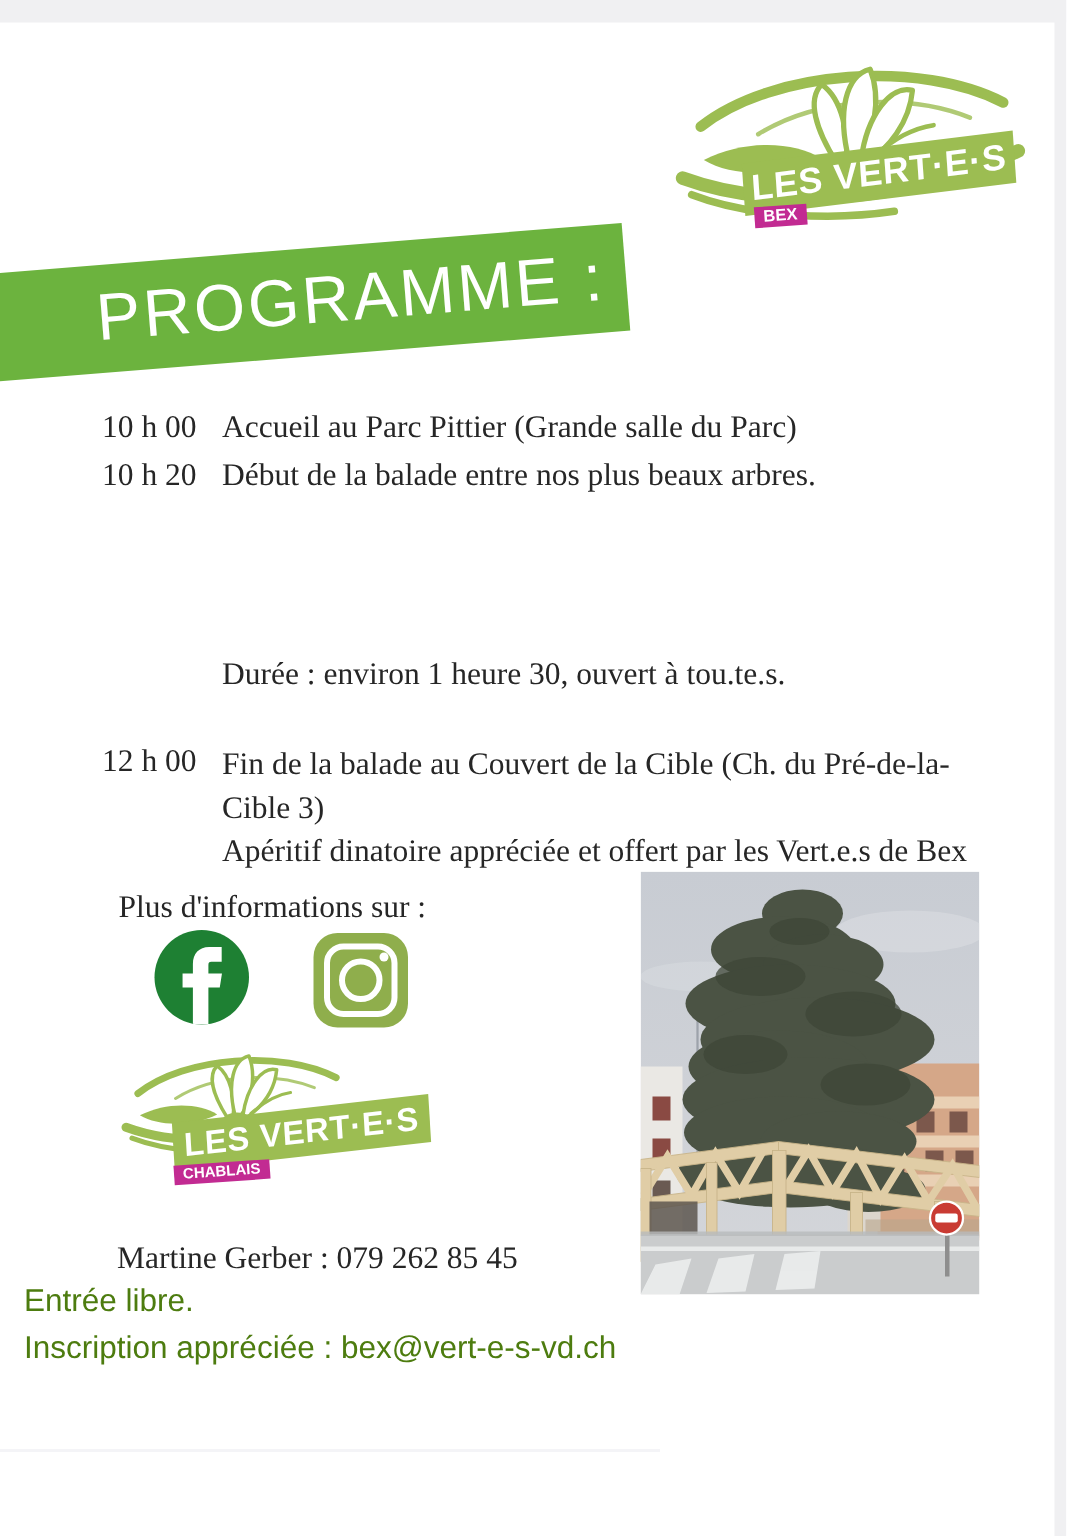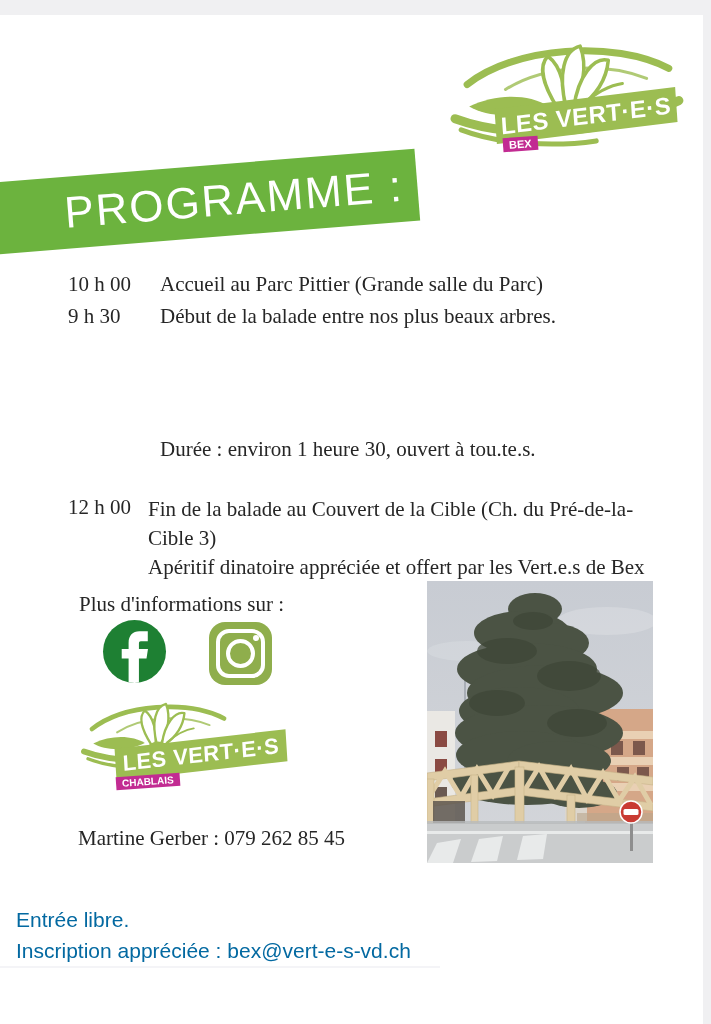--- a/index.html
+++ b/index.html
@@ -30,36 +30,36 @@
   .logo-chablais .logo-banner{left:57px;top:45px;width:172px;height:32px;font-size:22px;line-height:32px;
                letter-spacing:.5px;transform:rotate(-6.5deg) skewX(-3deg);}
   .logo-tag{position:absolute;background:#c22b92;color:#fff;font-family:"Liberation Sans",sans-serif;
             font-weight:700;padding:1px 6px;transform:rotate(-4deg);}
   .logo-bex .logo-tag{left:66px;top:103px;font-size:11px;}
   .logo-chablais .logo-tag{left:58px;top:81px;font-size:10px;}
 
   
   .t{position:absolute;font-size:21px;white-space:nowrap;}
   .time{left:68px;text-align:right;}
-  .desc{left:160px;text-align:right;}
+  .desc{left:148px;text-align:right;}
   .block{position:absolute;left:148px;font-size:21px;line-height:29px;}
   .just{width:487px;text-align:justify;text-align-last:justify;}
 
   
   .fb{position:absolute;left:103px;top:620px;width:63px;height:63px;border-radius:50%;
       background:#1e8033;overflow:hidden;}
   .ig{position:absolute;left:209px;top:622px;width:63px;height:63px;border-radius:16px;background:#8fae4c;}
   .ig .frame{position:absolute;left:7px;top:7px;right:7px;bottom:7px;border:4px solid #fff;border-radius:13px;}
   .ig .lens{position:absolute;left:50%;top:50%;width:21px;height:21px;margin:-14.5px 0 0 -14.5px;
             border:4px solid #fff;border-radius:50%;}
   .ig .dot{position:absolute;right:13px;top:13px;width:6px;height:6px;background:#fff;border-radius:50%;}
 
   
-  .footer-pink{position:absolute;left:16px;top:904px;font-family:"Liberation Sans",sans-serif;
-               font-size:21px;line-height:31px;color:#0369a1;}
+  .footer-pink{position:absolute;left:16px;top:852px;font-family:"Liberation Sans",sans-serif;
+               font-size:21px;line-height:31px;color:#4d7c0f;}
 
   
   .photo{position:absolute;left:427px;top:581px;width:226px;height:282px;overflow:hidden;}
   .artifact{position:absolute;left:0;top:966px;width:440px;height:2px;background:#ececf2;opacity:.6;}
 </style>
 </head>
 <body>
 
 <div class="canvas">
 
@@ -87,21 +87,21 @@
     <div class="logo-tag">BEX</div>
   </div>
 
   <div class="programme">
     <span>PROGRAMME :</span>
   </div>
 
   <div class="t time" style="top:272px">10 h 00</div>
   <div class="t desc" style="top:272px">Accueil au Parc Pittier (Grande salle du Parc)</div>
 
-  <div class="t time" style="top:304px">9 h 30</div>
+  <div class="t time" style="top:304px">10 h 20</div>
   <div class="t desc" style="top:304px">Début de la balade entre nos plus beaux arbres.</div>
 
 
   <div class="t desc" style="top:437px">Durée : environ 1 heure 30, ouvert à tou.te.s.</div>
 
   <div class="t time" style="top:495px">12 h 00</div>
   <div class="block" style="top:495px">
     <div style="white-space:nowrap">Fin de la balade au Couvert de la Cible (Ch. du Pré-de-la-</div>
     <div style="white-space:nowrap">Cible 3)</div>
     <div style="white-space:nowrap">Apéritif dinatoire appréciée et offert par les Vert.e.s de Bex</div>

